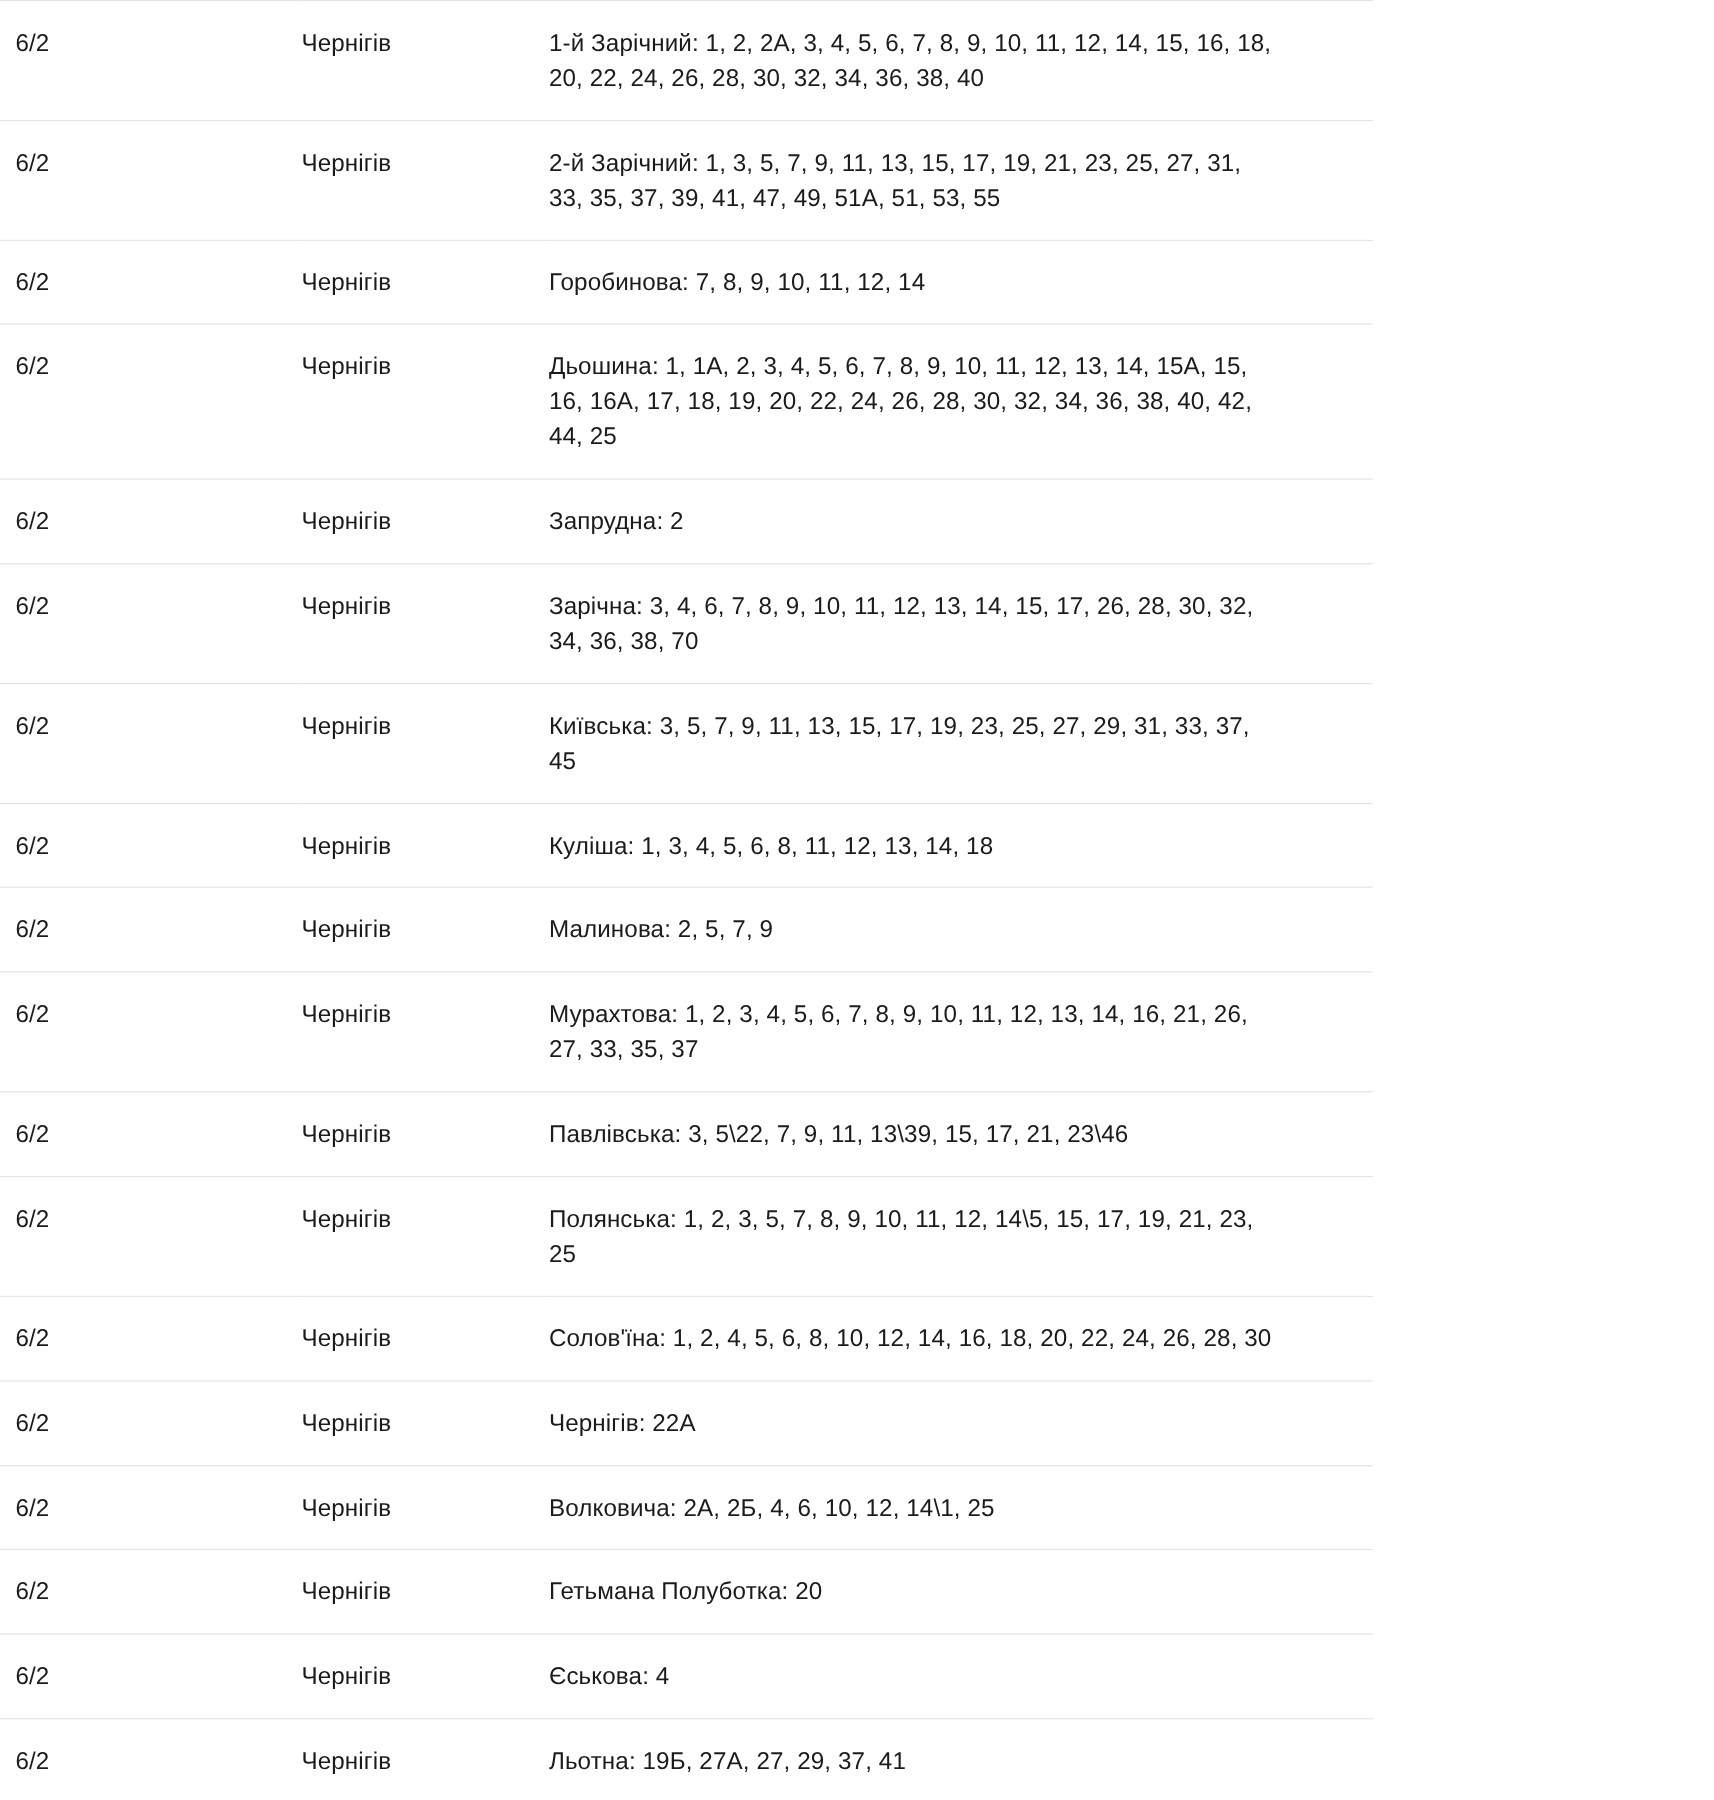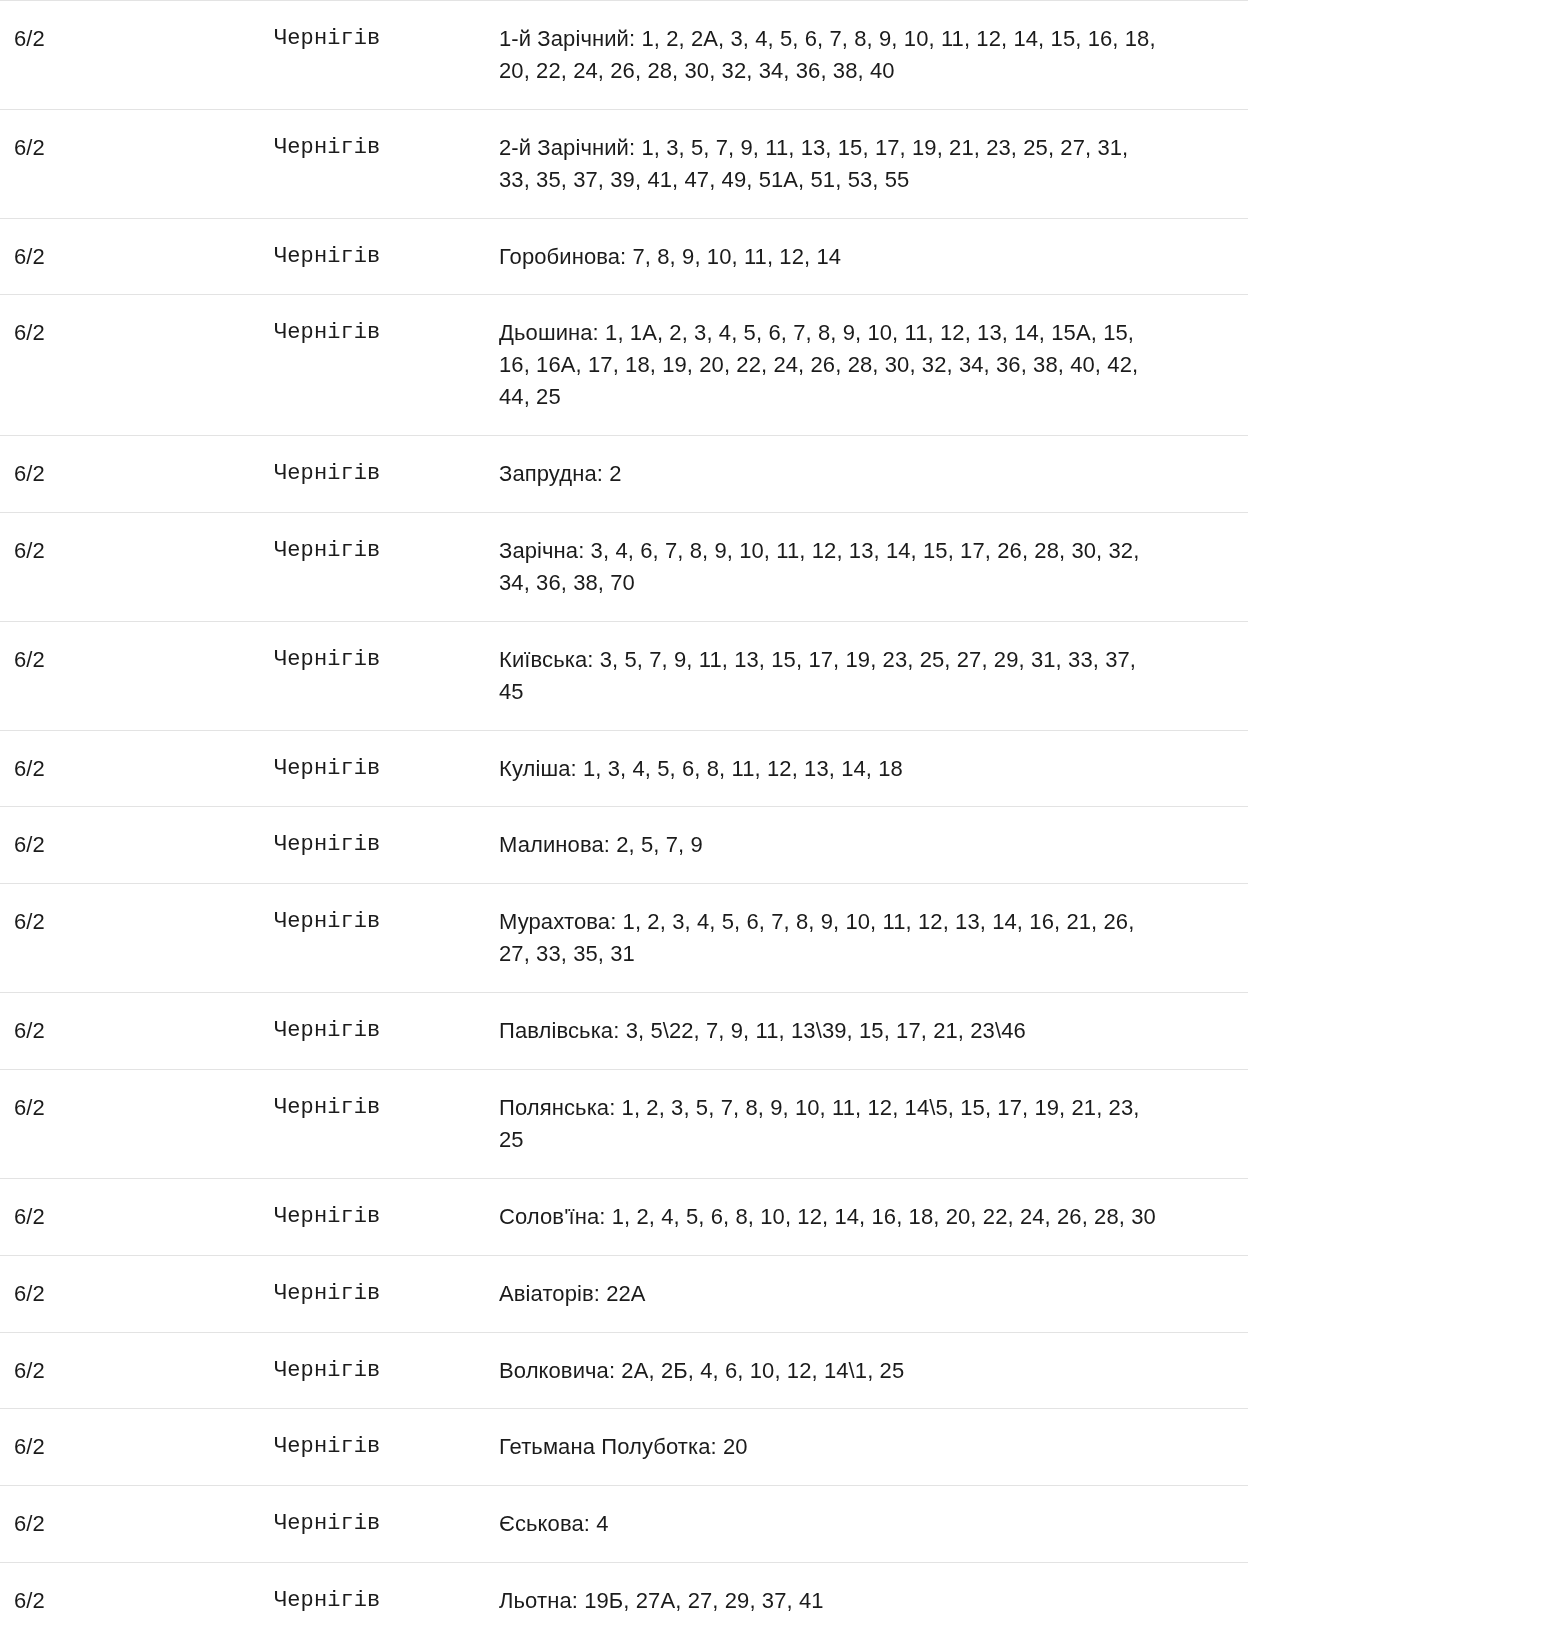--- a/index.html
+++ b/index.html
@@ -32,21 +32,20 @@
     letter-spacing: 0.1px;
   }
   td.col-queue {
     width: 250px;
     padding-left: 14px;
     color: #1b1b1b;
   }
   td.col-city {
     width: 215px;
     color: #1b1b1b;
-    font-family: Liberation Mono, monospace;
   }
   td.col-streets {
     width: auto;
     padding-right: 84px;
     color: #1b1b1b;
   }
 </style>
 </head>
 <body>
 
@@ -93,41 +92,41 @@
         <td class="col-streets">Куліша: 1, 3, 4, 5, 6, 8, 11, 12, 13, 14, 18</td>
       </tr>
       <tr>
         <td class="col-queue">6/2</td>
         <td class="col-city">Чернігів</td>
         <td class="col-streets">Малинова: 2, 5, 7, 9</td>
       </tr>
       <tr>
         <td class="col-queue">6/2</td>
         <td class="col-city">Чернігів</td>
-        <td class="col-streets">Мурахтова: 1, 2, 3, 4, 5, 6, 7, 8, 9, 10, 11, 12, 13, 14, 16, 21, 26, 27, 33, 35, 31</td>
+        <td class="col-streets">Мурахтова: 1, 2, 3, 4, 5, 6, 7, 8, 9, 10, 11, 12, 13, 14, 16, 21, 26, 27, 33, 35, 37</td>
       </tr>
       <tr>
         <td class="col-queue">6/2</td>
         <td class="col-city">Чернігів</td>
         <td class="col-streets">Павлівська: 3, 5\22, 7, 9, 11, 13\39, 15, 17, 21, 23\46</td>
       </tr>
       <tr>
         <td class="col-queue">6/2</td>
         <td class="col-city">Чернігів</td>
         <td class="col-streets">Полянська: 1, 2, 3, 5, 7, 8, 9, 10, 11, 12, 14\5, 15, 17, 19, 21, 23, 25</td>
       </tr>
       <tr>
         <td class="col-queue">6/2</td>
         <td class="col-city">Чернігів</td>
         <td class="col-streets">Солов'їна: 1, 2, 4, 5, 6, 8, 10, 12, 14, 16, 18, 20, 22, 24, 26, 28, 30</td>
       </tr>
       <tr>
         <td class="col-queue">6/2</td>
         <td class="col-city">Чернігів</td>
-        <td class="col-streets">Авіаторів: 22А</td>
+        <td class="col-streets">Чернігів: 22А</td>
       </tr>
       <tr>
         <td class="col-queue">6/2</td>
         <td class="col-city">Чернігів</td>
         <td class="col-streets">Волковича: 2А, 2Б, 4, 6, 10, 12, 14\1, 25</td>
       </tr>
       <tr>
         <td class="col-queue">6/2</td>
         <td class="col-city">Чернігів</td>
         <td class="col-streets">Гетьмана Полуботка: 20</td>

